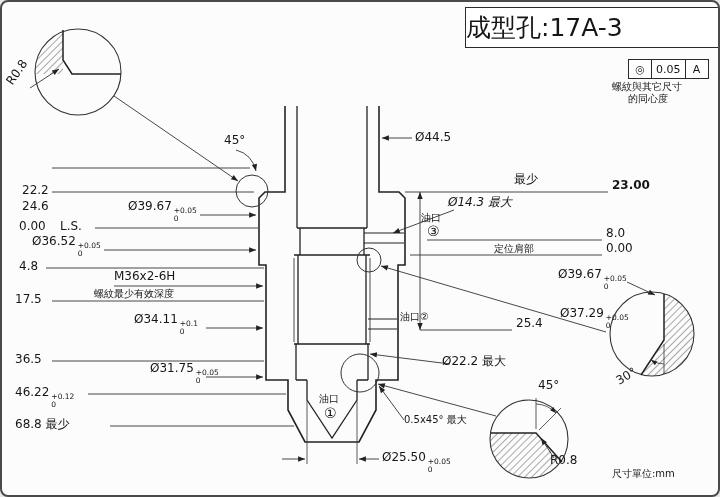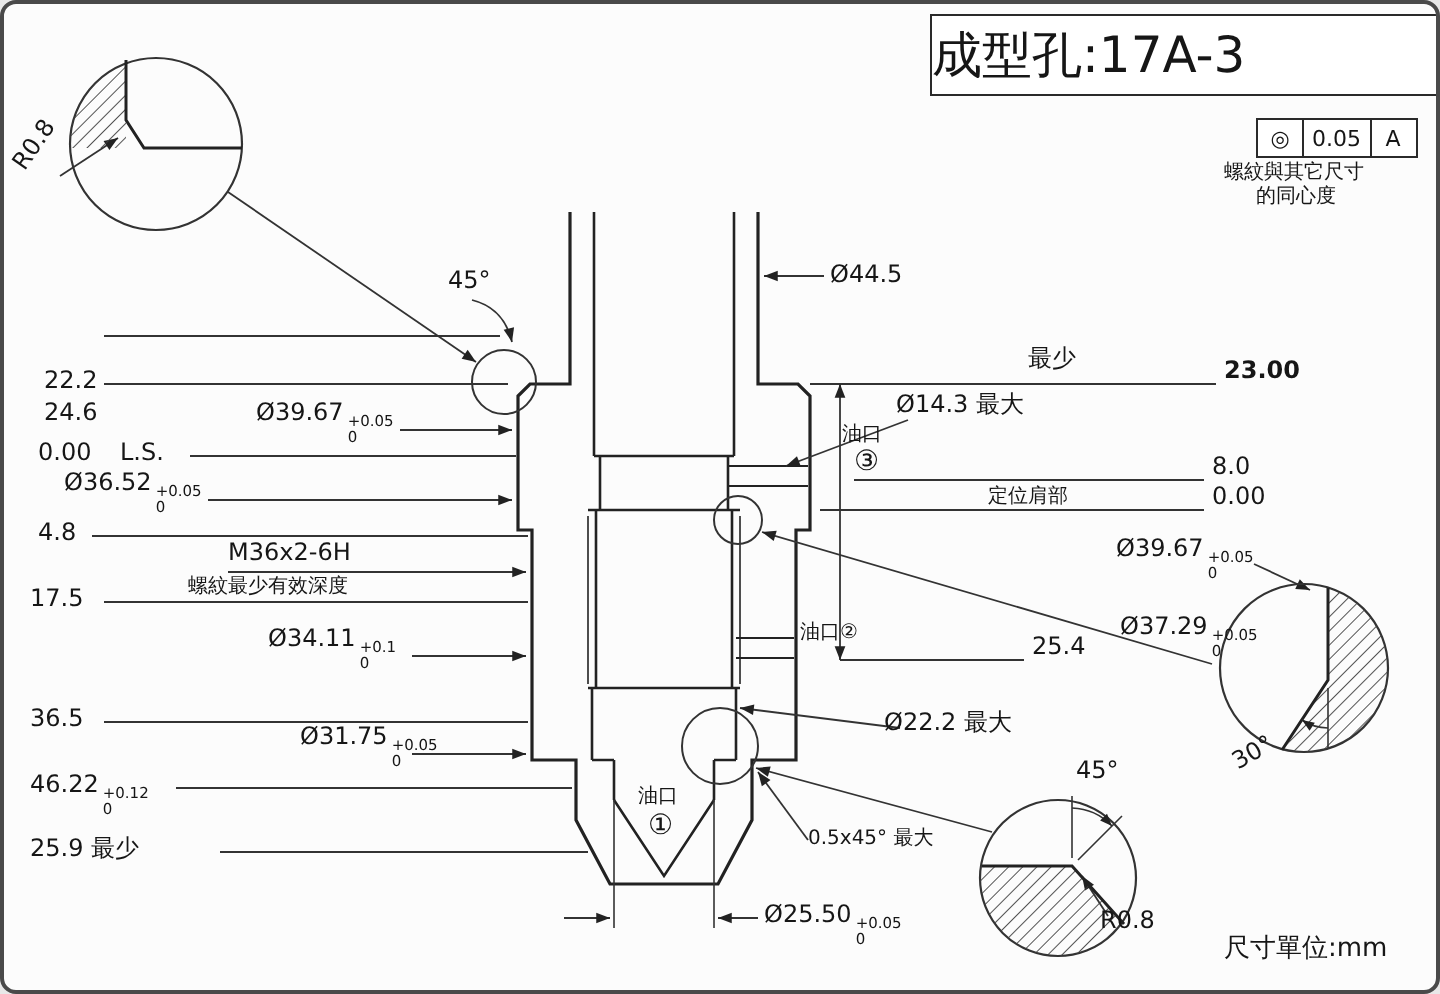--- a/index.html
+++ b/index.html
@@ -4,21 +4,21 @@
 <style>
   html,body{margin:0;padding:0;background:#e8e8e8;}
   .canvas{
     position:relative;width:720px;height:497px;background:#fcfcfc;
     border:2px solid #4a4a4a;border-radius:8px;overflow:hidden;
     font-family:"DejaVu Sans",sans-serif;color:#161616;box-sizing:border-box;
   }
   .canvas svg{position:absolute;left:0;top:0;}
   .lbl{position:absolute;font-size:12px;line-height:1.15;white-space:nowrap;}
   .sm{font-size:10px;}
-  .md{font-size:13px;}
+  .md{font-size:10px;}
   .num{font-size:14px;}
   .tol{display:inline-flex;flex-direction:column;justify-content:center;
        font-size:7.5px;line-height:1.1;vertical-align:-3px;margin-left:2px;}
   .tol span{display:block;}
   .title-box{position:absolute;left:463px;top:5px;width:253px;height:39px;
     border:1.6px solid #2a2a2a;display:flex;align-items:center;
     font-size:25px;background:#fff;}
   .fcf{position:absolute;left:626px;top:57px;display:flex;height:18px;
     border:1px solid #2a2a2a;font-size:11px;background:#fff;}
   .fcf .cell{display:flex;align-items:center;justify-content:center;
@@ -163,21 +163,21 @@
   <div class="lbl" style="left:58px;top:218px;">L.S.</div>
   <div class="lbl" style="left:17px;top:258px;">4.8</div>
   <div class="lbl" style="left:13px;top:291px;">17.5</div>
   <div class="lbl" style="left:13px;top:351px;">36.5</div>
   <div class="lbl" style="left:13px;top:384px;">
     <span>46.22</span><span class="tol">
         <span>+0.12</span>
         <span>0</span>
       </span>
   </div>
-  <div class="lbl" style="left:13px;top:416px;">25.9 最少</div>
+  <div class="lbl" style="left:13px;top:416px;">68.8 最少</div>
 
   <div class="lbl" style="left:126px;top:198px;">
     <span>Ø39.67</span><span class="tol">
         <span>+0.05</span>
         <span>0</span>
       </span>
   </div>
   <div class="lbl" style="left:30px;top:233px;">
     <span>Ø36.52</span><span class="tol">
         <span>+0.05</span>
@@ -203,21 +203,21 @@
         <span>+0.05</span>
         <span>0</span>
       </span>
   </div>
 
   <div class="lbl" style="left:222px;top:132px;">45°</div>
   <div class="lbl" style="left:413px;top:129px;text-align:right;">Ø44.5</div>
 
   <div class="lbl" style="left:512px;top:171px;">最少</div>
   <div class="lbl" style="left:610px;top:177px;font-weight:bold;">23.00</div>
-  <div class="lbl" style="left:446px;top:194px;">Ø14.3 最大</div>
+  <div class="lbl" style="left:446px;top:194px;font-style:italic;">Ø14.3 最大</div>
   <div class="lbl" style="left:604px;top:225px;text-align:center;">8.0</div>
   <div class="lbl sm" style="left:492px;top:241px;font-family:Liberation Serif, serif;">定位肩部</div>
   <div class="lbl" style="left:604px;top:240px;">0.00</div>
   <div class="lbl" style="left:556px;top:266px;">
     <span>Ø39.67</span><span class="tol">
         <span>+0.05</span>
         <span>0</span>
       </span>
   </div>
   <div class="lbl" style="left:558px;top:305px;">

